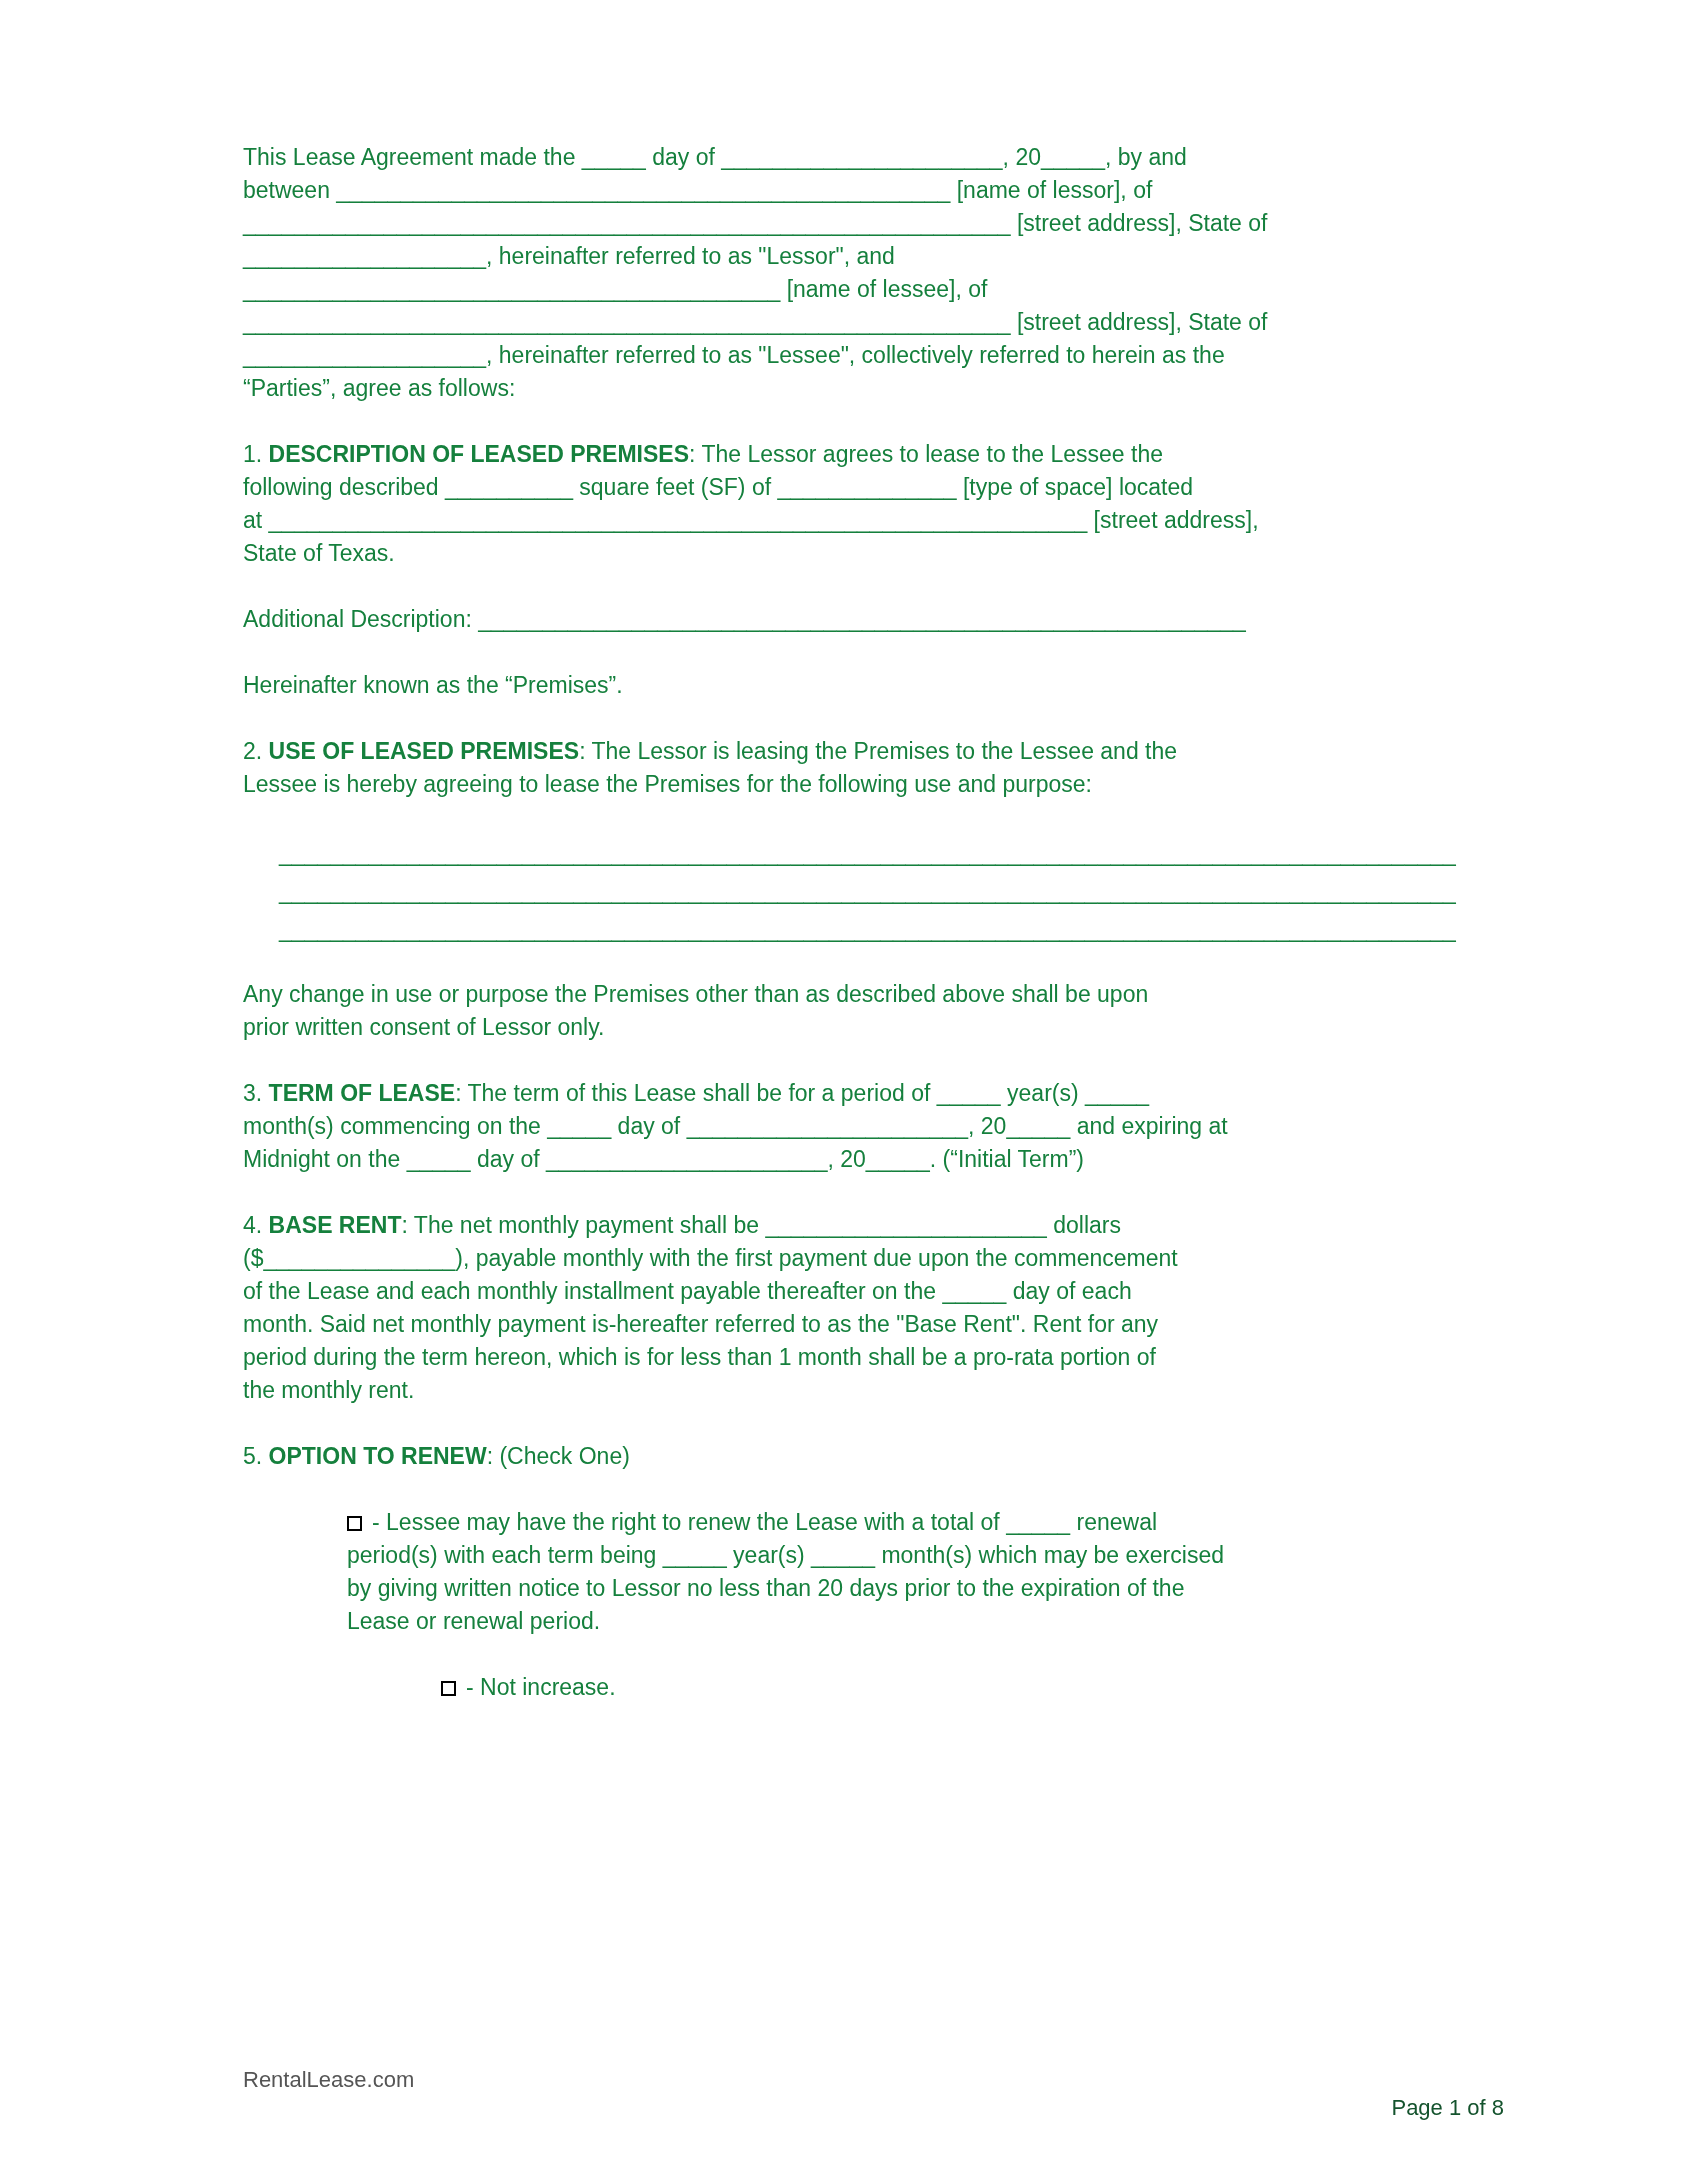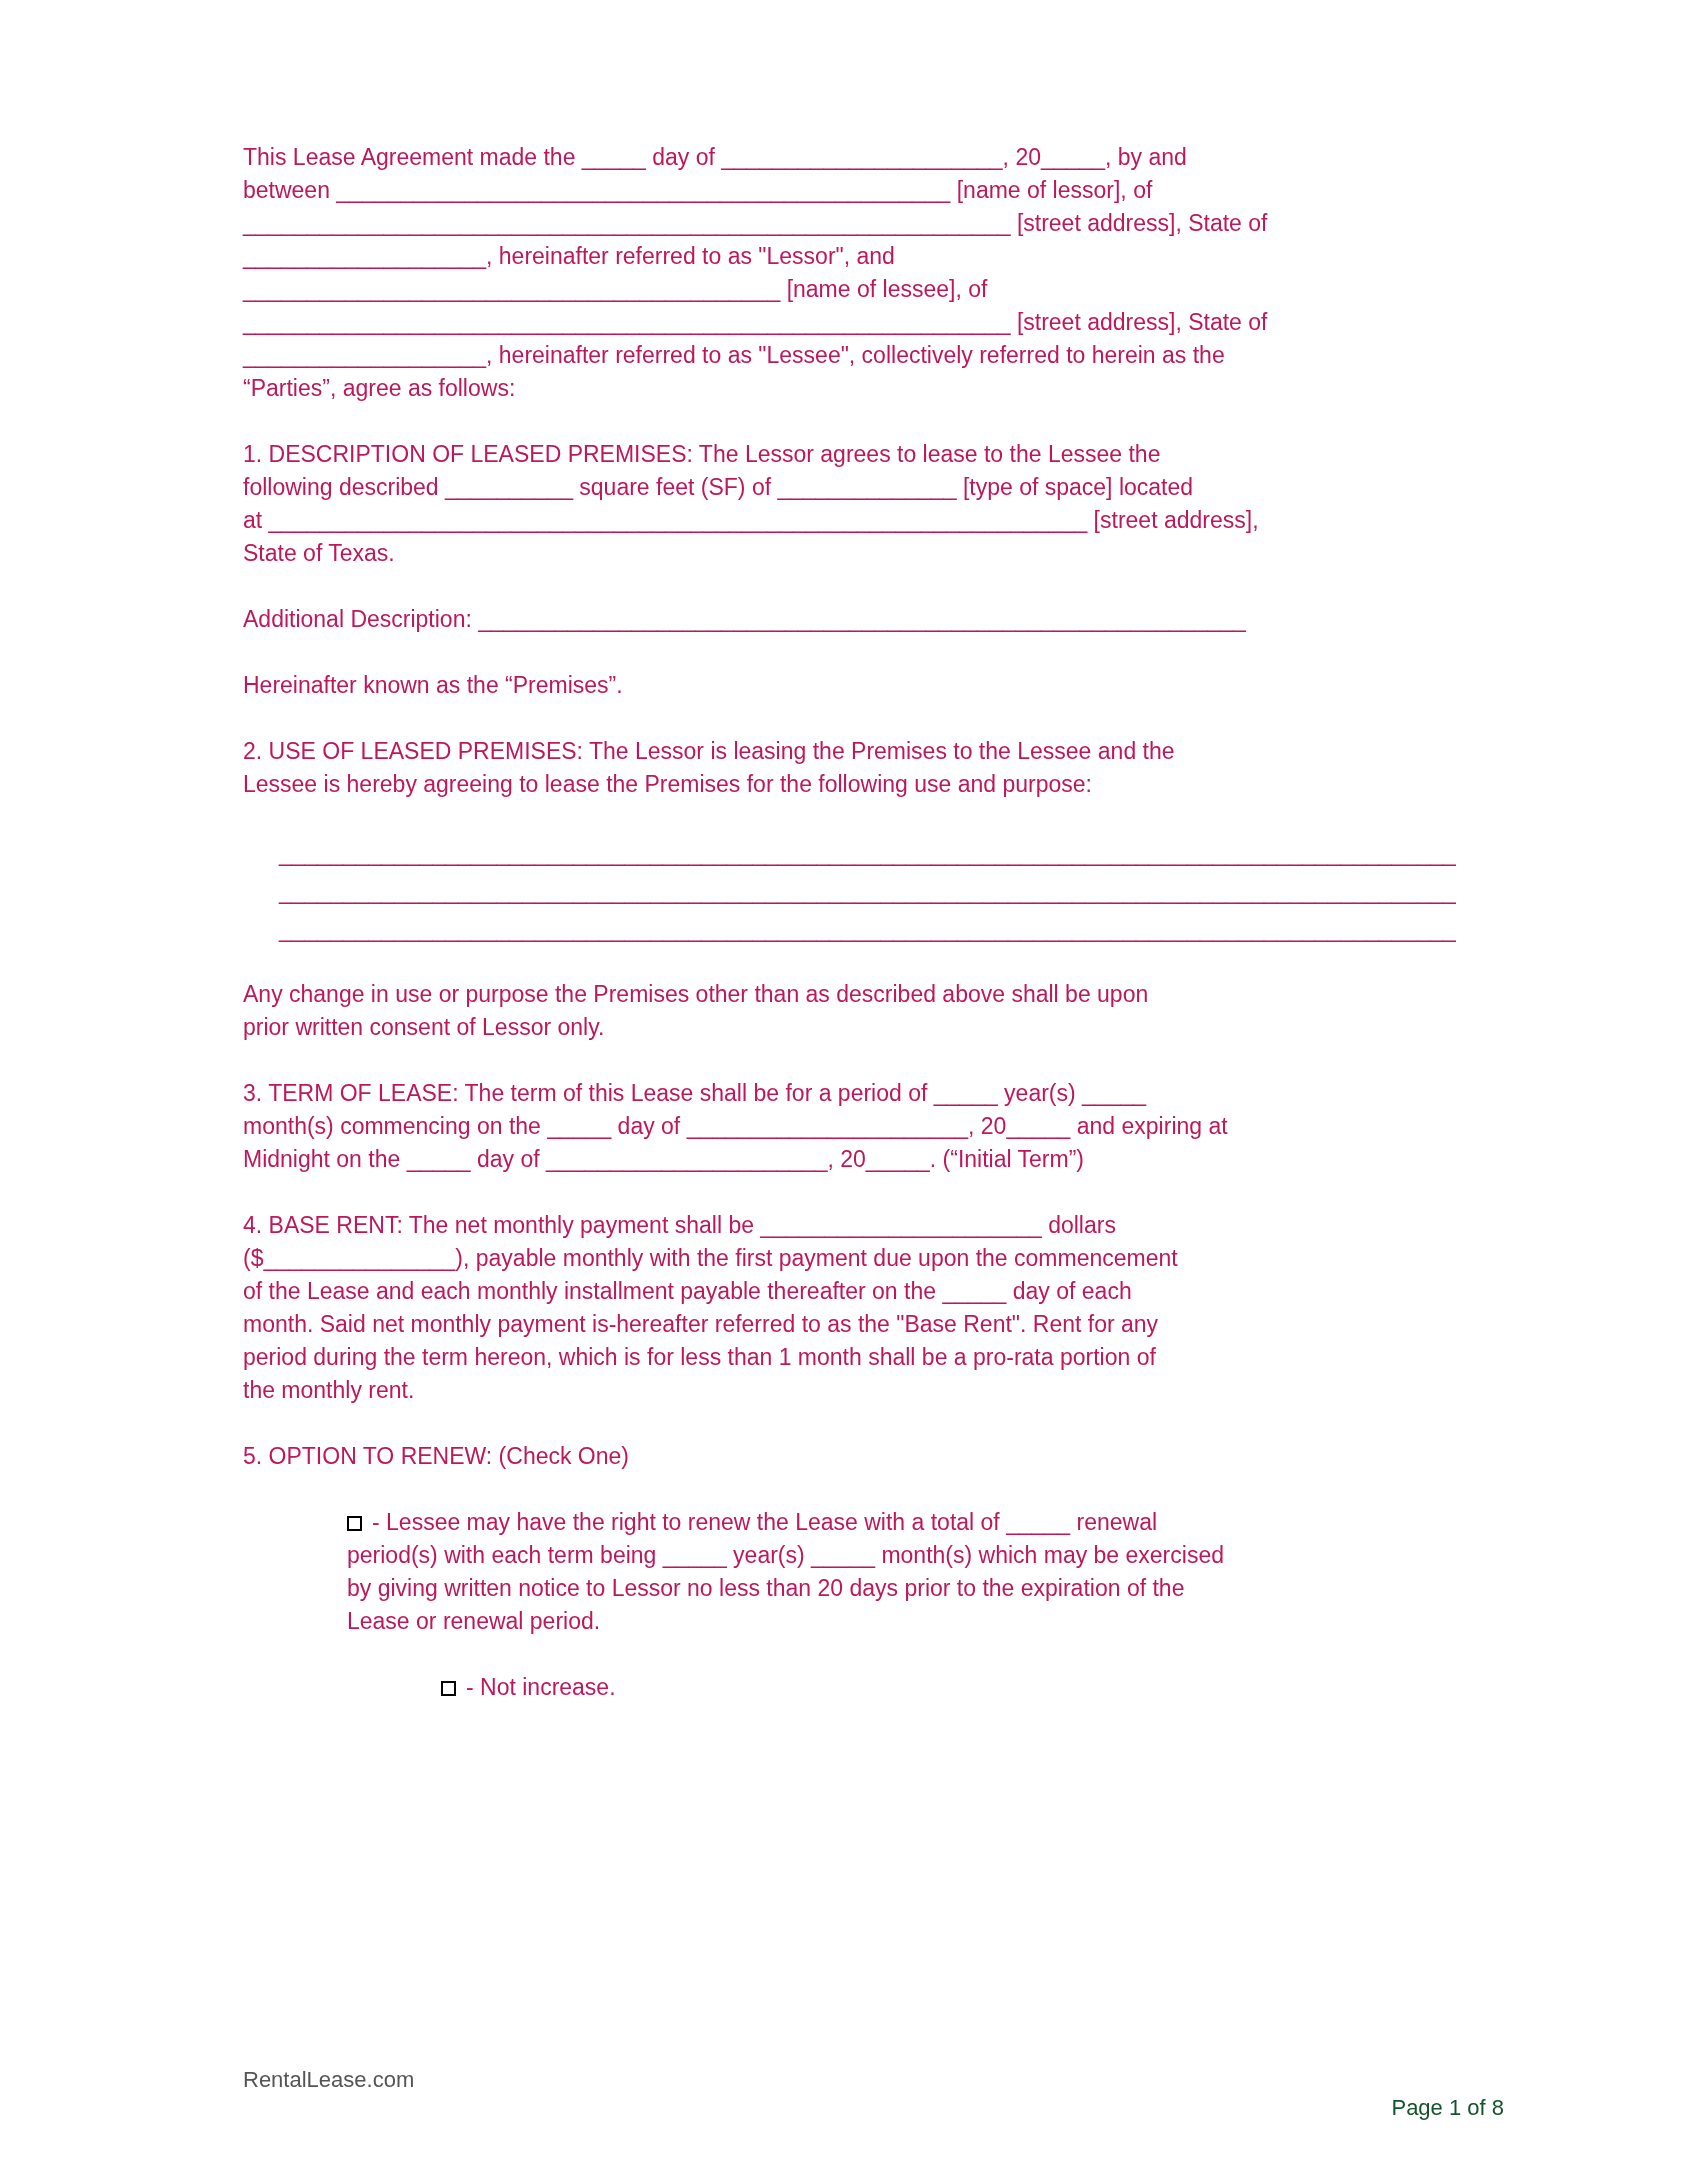--- a/index.html
+++ b/index.html
@@ -21,23 +21,23 @@
     text-align: center;
     color: #1a1a1a;
     margin-bottom: 63px;
     letter-spacing: 0.5px;
   }
   .para {
     font-size: 23px;
     line-height: 33px;
     white-space: pre-wrap;
     margin-bottom: 33px;
-    color: #be185d;
+    color: #15803d;
   }
-  .bold { font-weight: normal; }
+  .bold { font-weight: bold; }
   .blank-lines {
     line-height: 38px;
     margin-top: 6px;
     margin-bottom: 30px;
     margin-left: 36px;
   }
   .indent-1 { margin-left: 104px; }
   .indent-2 { margin-left: 198px; }
   .check-item { white-space: pre-wrap; }
   .checkbox {

